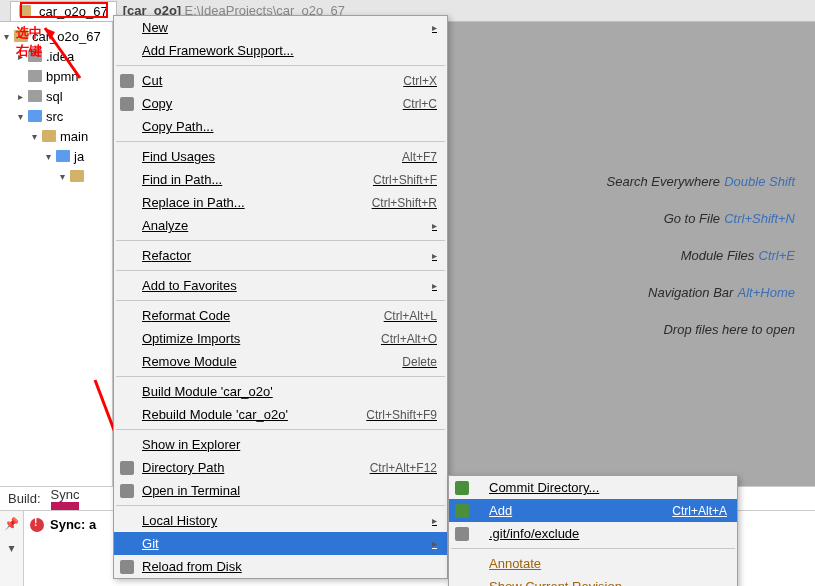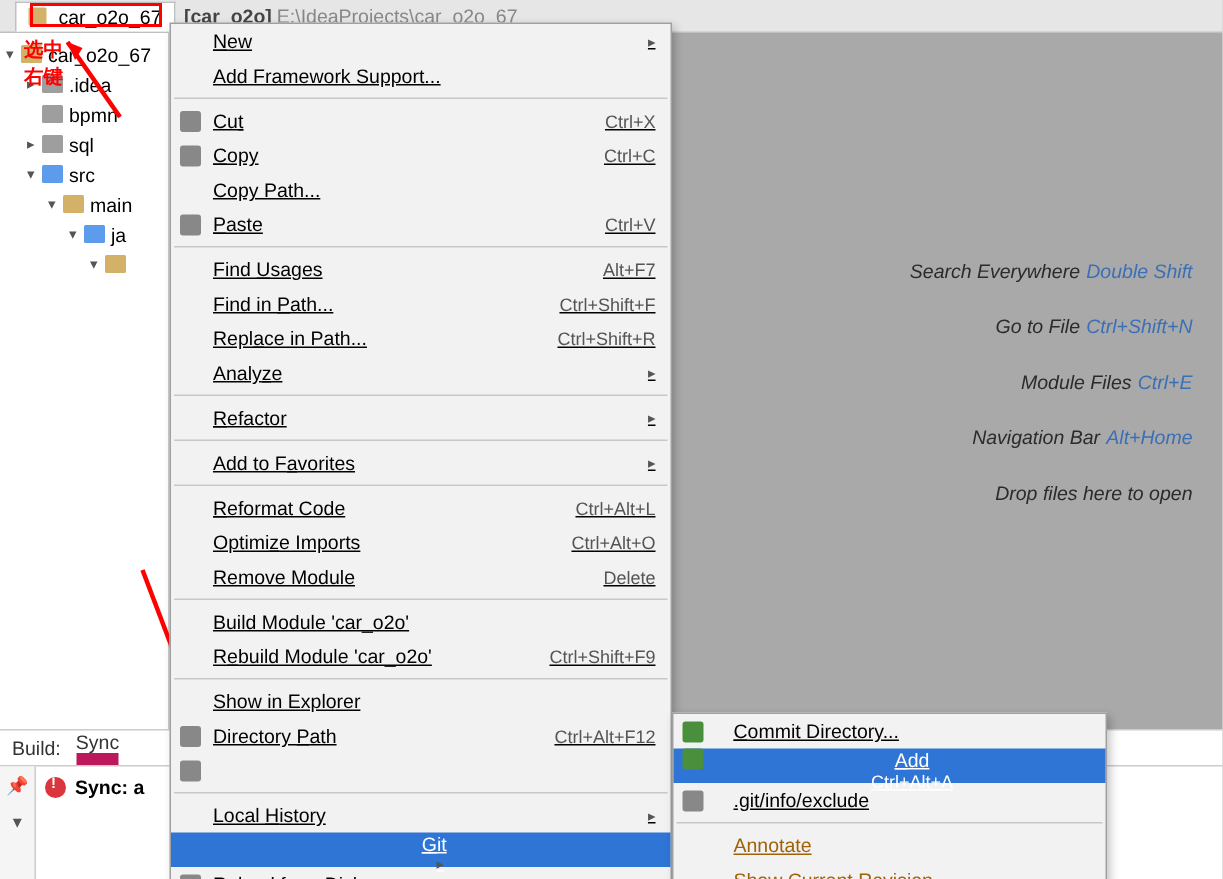--- a/index.html
+++ b/index.html
@@ -31,21 +31,21 @@
 .hint { font-size:15px; margin:10px 20px 10px 0; color:#2b2b2b; white-space:nowrap;font-style:italic; }
 .hint .sc { color:#3b6fb6; }
 
 .context-menu { position:absolute; background:#f2f2f2; border:1px solid #a0a0a0; box-shadow:2px 2px 6px rgba(0,0,0,.25); left:113px; top:15px; width:335px; z-index:10; }
 .menu-item { display:flex; align-items:center; height:23px; padding:0 10px 0 28px; position:relative;text-decoration:underline; }
 .menu-item .label { flex:1; }
 .menu-item .shortcut { color:#555; font-size:12px; }
 .menu-item .sub { color:#555; font-size:10px; padding-left:8px; }
 .menu-sep { height:1px; background:#c8c8c8; margin:3px 2px; }
 .menu-icon { position:absolute; left:6px; width:14px; height:14px; background:#888; border-radius:2px; }
-.menu-item.highlight { background:#2e75d6; color:#fff;flex-direction:column; }
+.menu-item.highlight { background:#2e75d6; color:#fff; }
 .menu-item.highlight .shortcut { color:#fff; }
 .u { text-decoration: underline; }
 
 .submenu { position:absolute; left:448px; top:475px; width:290px; background:#f2f2f2; border:1px solid #a0a0a0; box-shadow:2px 2px 6px rgba(0,0,0,.25); z-index:11; }
 .submenu .menu-item { padding-left:40px; }
 
 .bottom { position:absolute; bottom:0; left:0; right:0; height:100px; background:#fff; border-top:1px solid #ccc; }
 .build-bar { display:flex; align-items:center; height:24px; border-bottom:1px solid #ccc; padding-left:8px; font-size:12px; }
 .build-bar .tabb { margin-right:10px; color:#333; }
 .build-bar .tabb.active { border-bottom:8px solid #be185d; }
@@ -137,25 +137,20 @@
       <span class="shortcut">Ctrl+X</span>
     </div>
   <div class="menu-item">
       <span class="menu-icon"></span>
       <span class="label"><span class="u">C</span>opy</span>
       <span class="shortcut">Ctrl+C</span>
     </div>
   <div class="menu-item">
       <span class="label">Copy Path...</span>
     </div>
-  <div class="menu-item">
-      <span class="menu-icon"></span>
-      <span class="label"><span class="u">P</span>aste</span>
-      <span class="shortcut">Ctrl+V</span>
-    </div>
   <div class="menu-sep"></div>
   <div class="menu-item">
       <span class="label">Find <span class="u">U</span>sages</span>
       <span class="shortcut">Alt+F7</span>
     </div>
   <div class="menu-item">
       <span class="label">Find in <span class="u">P</span>ath...</span>
       <span class="shortcut">Ctrl+Shift+F</span>
     </div>
   <div class="menu-item">
@@ -201,20 +196,21 @@
   <div class="menu-item">
       <span class="label">Show in Explorer</span>
     </div>
   <div class="menu-item">
       <span class="menu-icon"></span>
       <span class="label">Directory <span class="u">P</span>ath</span>
       <span class="shortcut">Ctrl+Alt+F12</span>
     </div>
   <div class="menu-item">
       <span class="menu-icon"></span>
+      <span class="label"><span class="u">O</span>pen in Terminal</span>
     </div>
   <div class="menu-sep"></div>
   <div class="menu-item">
       <span class="label">Local <span class="u">H</span>istory</span>
       <span class="sub">▸</span>
     </div>
   <div class="menu-item highlight">
       <span class="label"><span class="u">G</span>it</span>
       <span class="sub">▸</span>
     </div>

